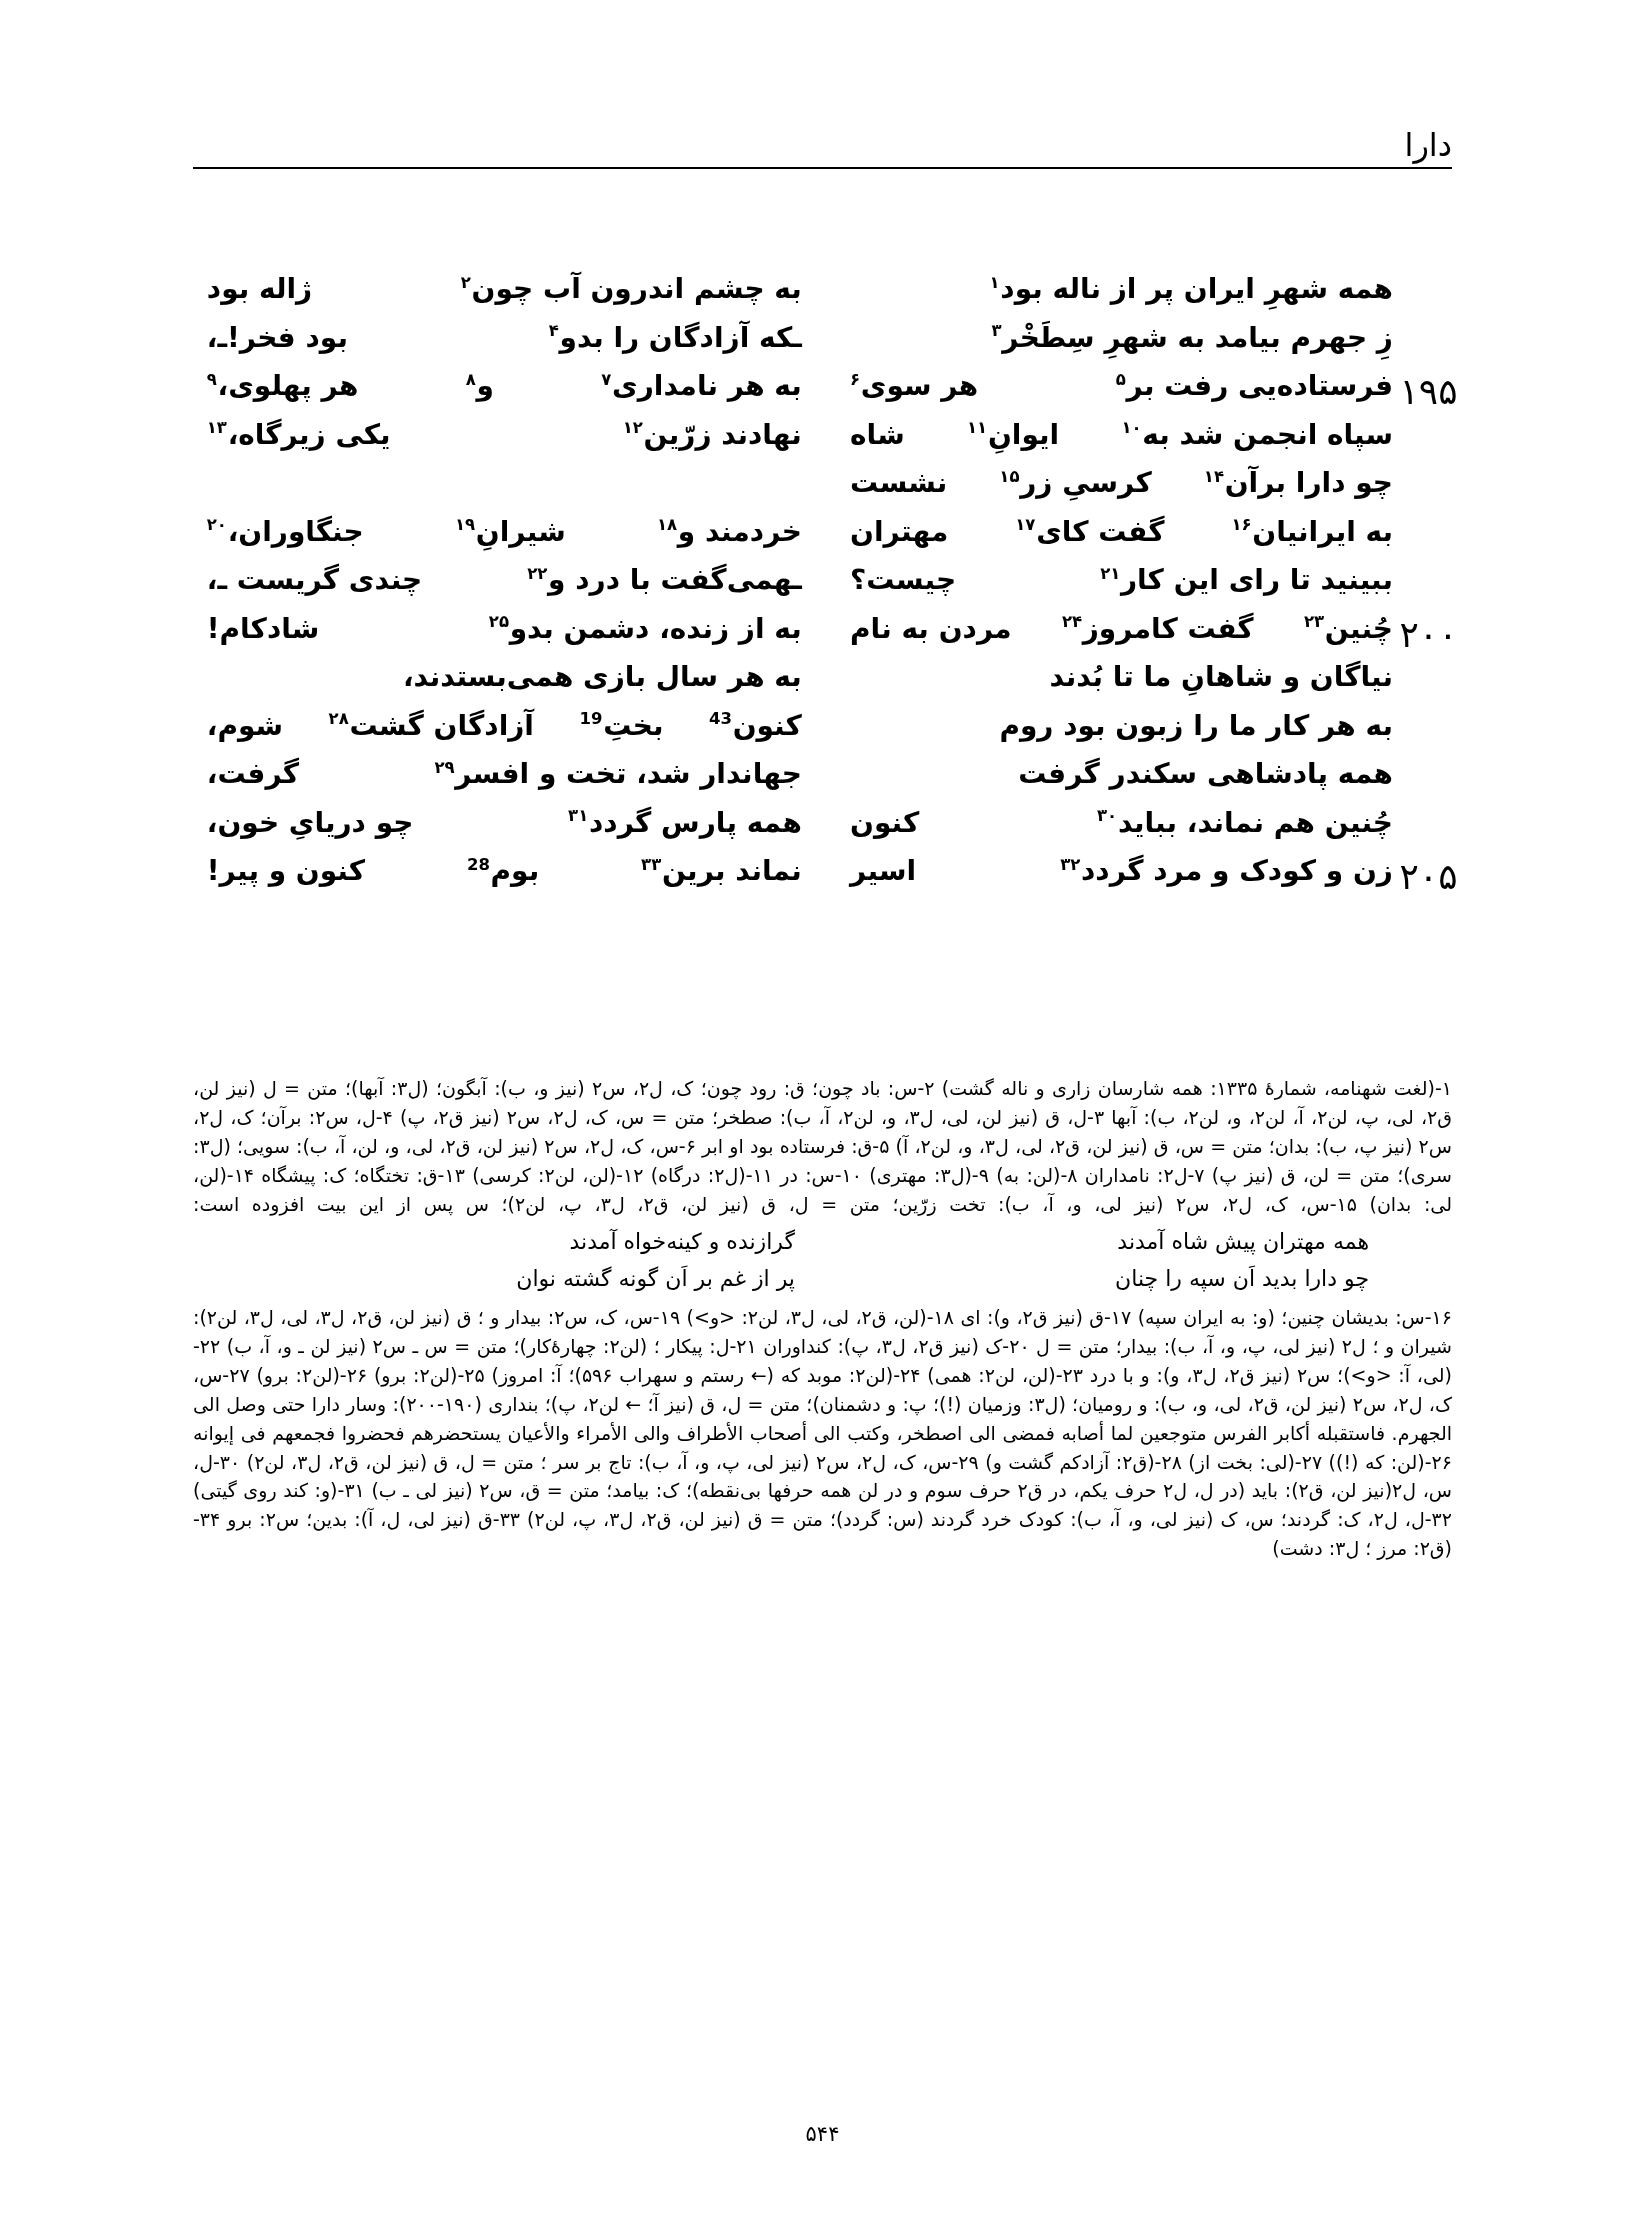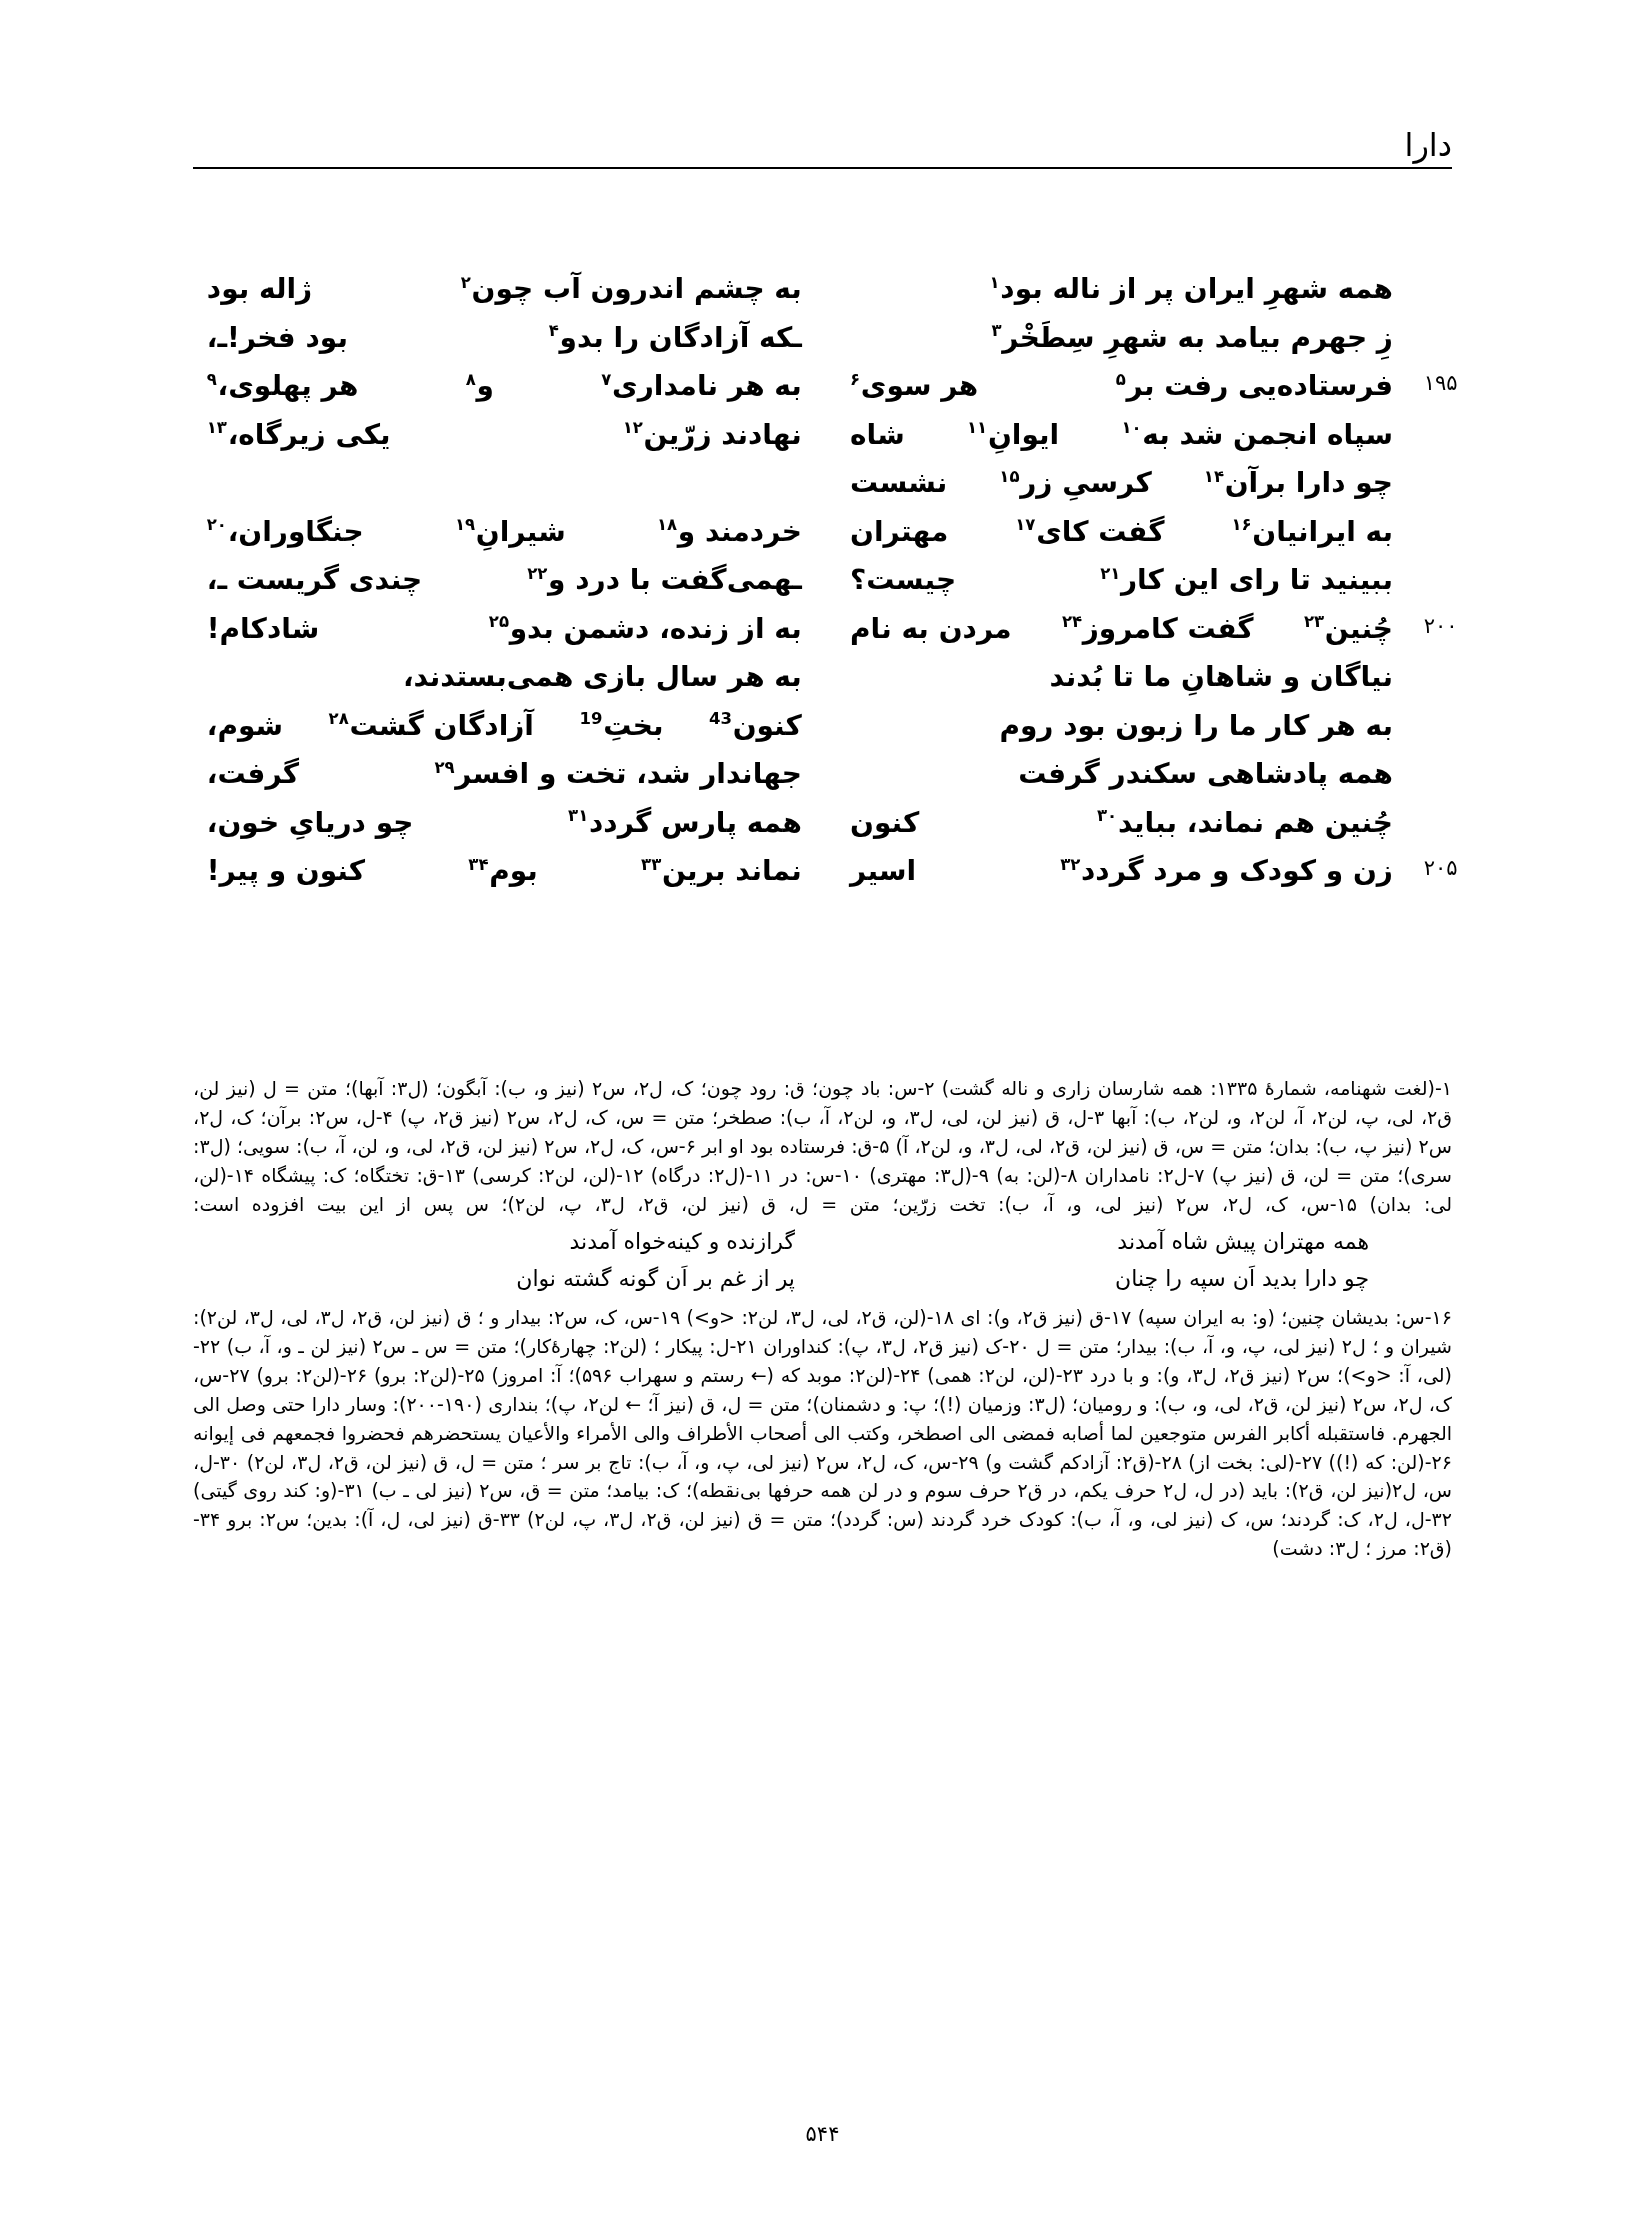--- a/index.html
+++ b/index.html
@@ -64,21 +64,21 @@
     width: 100%;
     margin-bottom: 11px;
     position: relative;
   }
   .verse-num {
     position: absolute;
     right: -5.5px;
     top: 4.1px;
     width: 54px;
     text-align: right;
-    font-size: 21px;
+    font-size: 36px;
     font-family: "DejaVu Sans", "Liberation Sans", sans-serif;
   }
   .hemistich {
     font-size: 28px;
     line-height: 1.34;
     font-family: "DejaVu Sans", "Liberation Sans", sans-serif;
     display: flex;
     justify-content: space-between;
     box-sizing: border-box;
     white-space: nowrap;
@@ -291,21 +291,21 @@
         </div>
       </div>
       <div class="couplet">
         <div class="verse-num">۲۰۵</div>
         <div class="hemistich first">
           <span>زن و کودک و مرد گردد<sup class="fn">۳۲</sup></span>
           <span>اسیر</span>
         </div>
         <div class="hemistich second">
           <span>نماند برین<sup class="fn">۳۳</sup></span>
-          <span>بوم<sup class="fn">۳۴</sup></span>
+          <span>بوم<sup class="fn">28</sup></span>
           <span>کنون و پیر!</span>
         </div>
       </div>
     </div>
 
   <div class="notes">
     <p>۱-(لغت شهنامه، شمارهٔ ۱۳۳۵: همه شارسان زاری و ناله گشت)  ۲-س: باد چون؛ ق: رود چون؛ ک، ل۲، س۲ (نیز و، ب): آبگون؛ (ل۳: آبها)؛ متن = ل (نیز لن، ق۲، لی، پ، لن۲، آ، لن۲، و، لن۲، ب): آبها  ۳-ل، ق (نیز لن، لی، ل۳، و، لن۲، آ، ب): صطخر؛ متن = س، ک، ل۲، س۲ (نیز ق۲، پ)  ۴-ل، س۲: برآن؛ ک، ل۲، س۲ (نیز پ، ب): بدان؛ متن = س، ق (نیز لن، ق۲، لی، ل۳، و، لن۲، آ)  ۵-ق: فرستاده بود او ابر  ۶-س، ک، ل۲، س۲ (نیز لن، ق۲، لی، و، لن، آ، ب): سویی؛ (ل۳: سری)؛ متن = لن، ق (نیز پ)  ۷-ل۲: نامداران  ۸-(لن: به)  ۹-(ل۳: مهتری)  ۱۰-س: در  ۱۱-(ل۲: درگاه)  ۱۲-(لن، لن۲: کرسی)  ۱۳-ق: تختگاه؛ ک: پیشگاه  ۱۴-(لن، لی: بدان)  ۱۵-س، ک، ل۲، س۲ (نیز لی، و، آ، ب): تخت زرّین؛ متن = ل، ق (نیز لن، ق۲، ل۳، پ، لن۲)؛ س پس از این بیت افزوده است:</p>
 
     <div class="note-verse" id="inset-verse">
         <div class="nv-line">

